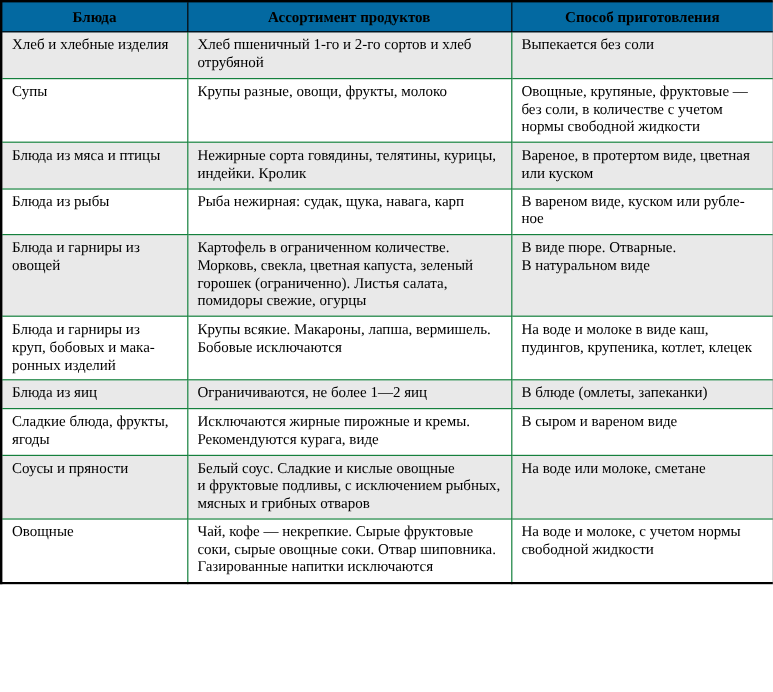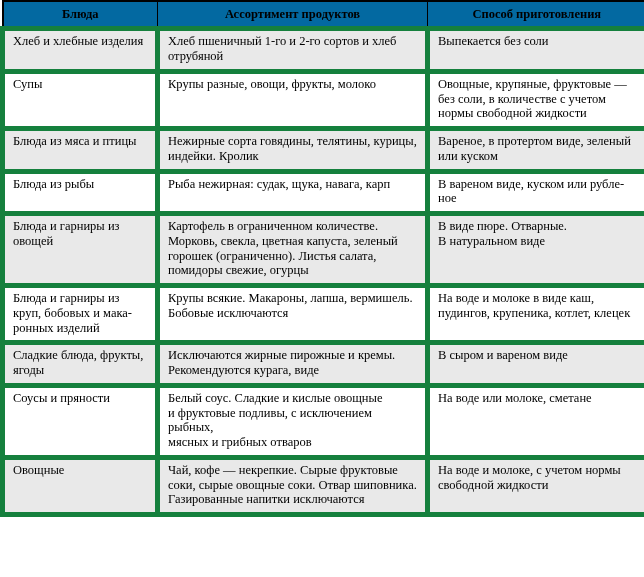--- a/index.html
+++ b/index.html
@@ -24,21 +24,21 @@
     border: 1px solid #000000;
     font-weight: bold;
     text-align: center;
     vertical-align: middle;
     padding: 5px 4px;
     background: #0369a1;
     font-size: 12.5px;
     line-height: 1.15;
   }
   table.diet-table td {
-    border: 5px solid #15803d;
+    border: 1px solid #15803d;
     vertical-align: top;
     text-align: left;
     padding: 3px 8px 5px 8px;
     line-height: 1.18;
     white-space: pre-line;
     overflow: hidden;
   }
   
   tbody tr:nth-child(odd) td {
     background: #e9e9e9;
@@ -75,21 +75,21 @@
         <td>Супы</td>
         <td>Крупы разные, овощи, фрукты, молоко</td>
         <td>Овощные, крупяные, фруктовые —
 без соли, в количестве с учетом
 нормы свободной жидкости</td>
       </tr>
       <tr>
         <td>Блюда из мяса и птицы</td>
         <td>Нежирные сорта говядины, телятины, курицы,
 индейки. Кролик</td>
-        <td>Вареное, в протертом виде, зеленый
+        <td>Вареное, в протертом виде, цветная
 или куском</td>
       </tr>
       <tr>
         <td>Блюда из рыбы</td>
         <td>Рыба нежирная: судак, щука, навага, карп</td>
         <td>В вареном виде, куском или рубле-
 ное</td>
       </tr>
       <tr>
         <td>Блюда и гарниры из
@@ -102,20 +102,25 @@
 В натуральном виде</td>
       </tr>
       <tr>
         <td>Блюда и гарниры из
 круп, бобовых и мака-
 ронных изделий</td>
         <td>Крупы всякие. Макароны, лапша, вермишель.
 Бобовые исключаются</td>
         <td>На воде и молоке в виде каш,
 пудингов, крупеника, котлет, клецек</td>
+      </tr>
+      <tr>
+        <td>Блюда из яиц</td>
+        <td>Ограничиваются, не более 1—2 яиц</td>
+        <td>В блюде (омлеты, запеканки)</td>
       </tr>
       <tr>
         <td>Сладкие блюда, фрукты,
 ягоды</td>
         <td>Исключаются жирные пирожные и кремы.
 Рекомендуются курага, виде</td>
         <td>В сыром и вареном виде</td>
       </tr>
       <tr>
         <td>Соусы и пряности</td>

